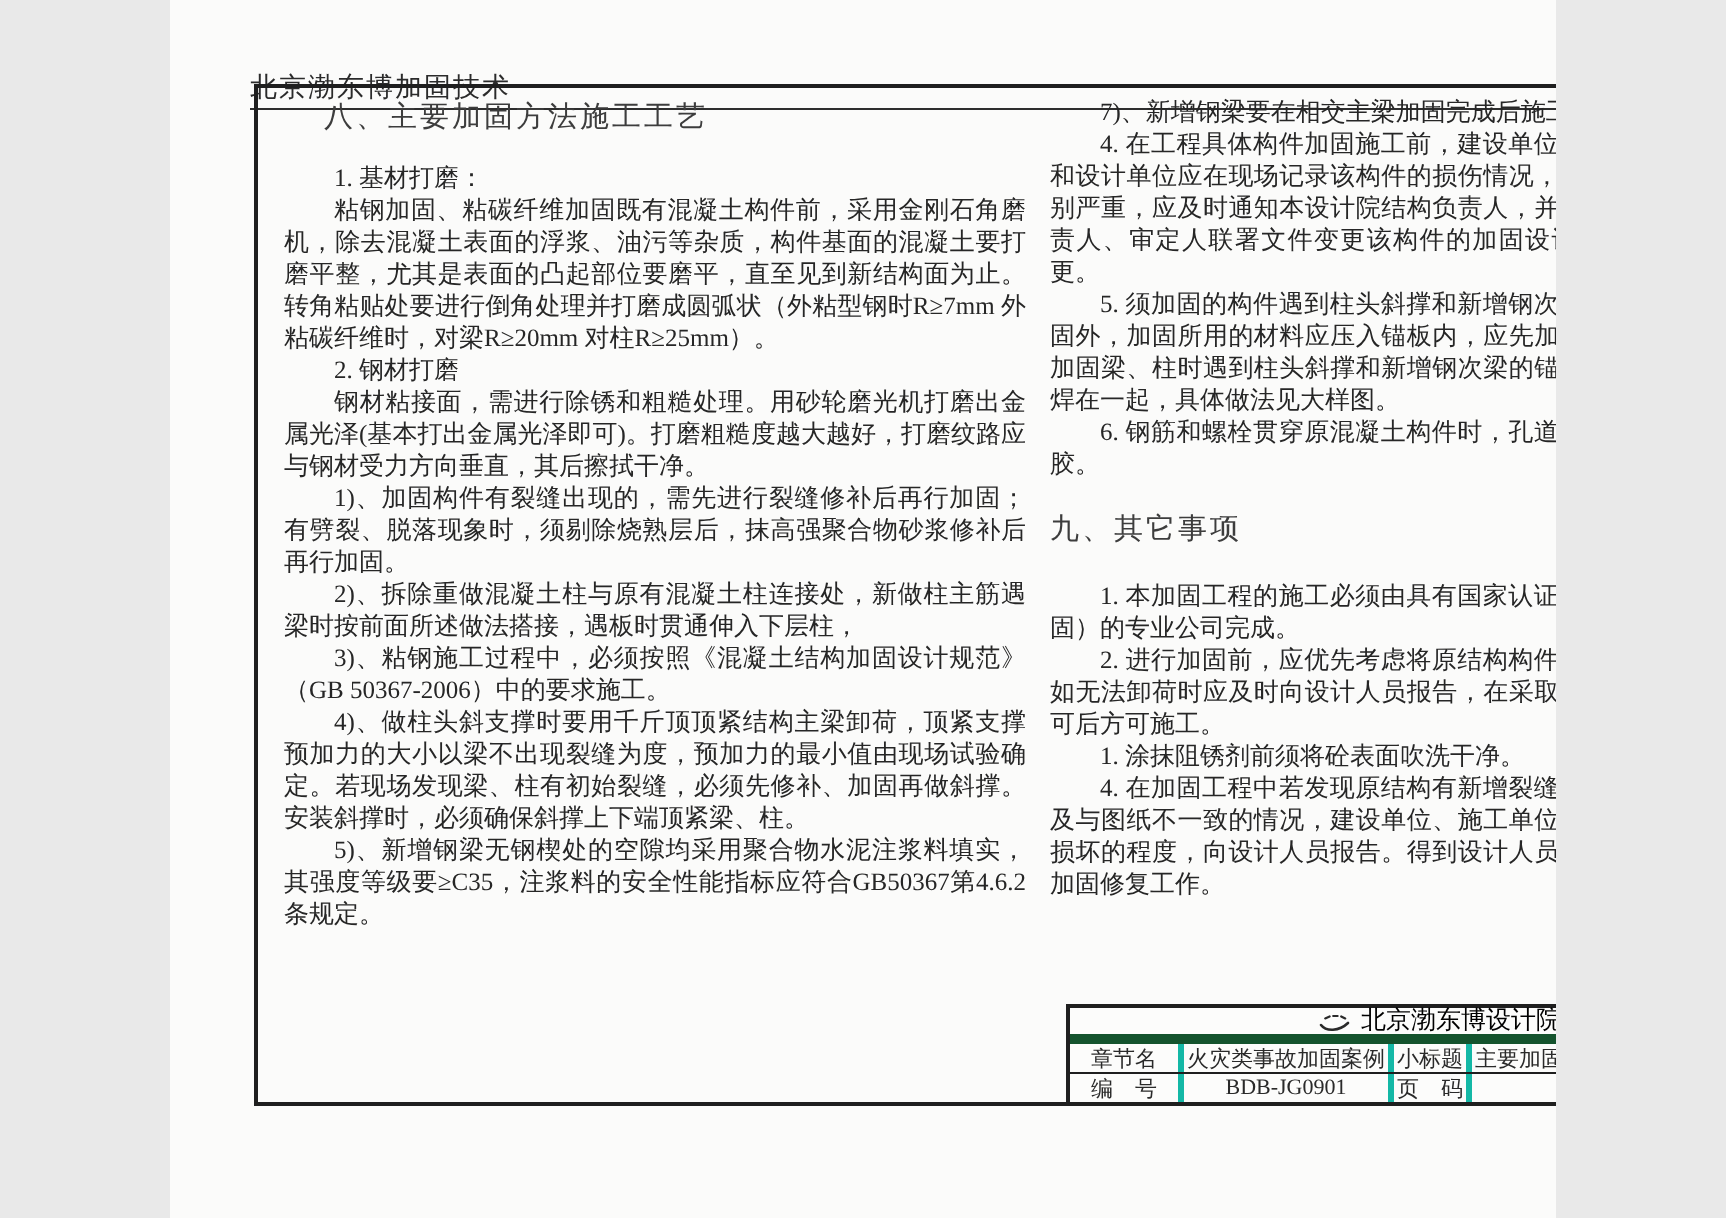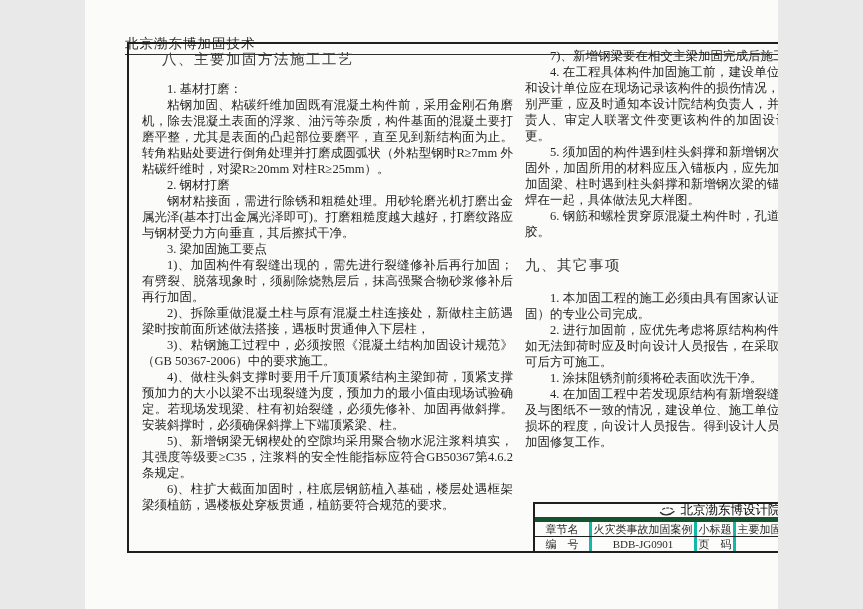--- a/index.html
+++ b/index.html
@@ -62,27 +62,25 @@
   <div class="header-rule"></div>
 
   <div class="frame">
 
     <div class="col col-left">
       <div class="section-heading">八、主要加固方法施工工艺</div>
       <p>1. 基材打磨：</p>
       <p>粘钢加固、粘碳纤维加固既有混凝土构件前，采用金刚石角磨机，除去混凝土表面的浮浆、油污等杂质，构件基面的混凝土要打磨平整，尤其是表面的凸起部位要磨平，直至见到新结构面为止。转角粘贴处要进行倒角处理并打磨成圆弧状（外粘型钢时R≥7mm 外粘碳纤维时，对梁R≥20mm  对柱R≥25mm）。</p>
       <p>2. 钢材打磨</p>
       <p>钢材粘接面，需进行除锈和粗糙处理。用砂轮磨光机打磨出金属光泽(基本打出金属光泽即可)。打磨粗糙度越大越好，打磨纹路应与钢材受力方向垂直，其后擦拭干净。</p>
-      <p>3. 梁加固施工要点</p>
       <p>1)、加固构件有裂缝出现的，需先进行裂缝修补后再行加固；有劈裂、脱落现象时，须剔除烧熟层后，抹高强聚合物砂浆修补后再行加固。</p>
       <p>2)、拆除重做混凝土柱与原有混凝土柱连接处，新做柱主筋遇梁时按前面所述做法搭接，遇板时贯通伸入下层柱，</p>
       <p>3)、粘钢施工过程中，必须按照《混凝土结构加固设计规范》（GB 50367-2006）中的要求施工。</p>
       <p>4)、做柱头斜支撑时要用千斤顶顶紧结构主梁卸荷，顶紧支撑预加力的大小以梁不出现裂缝为度，预加力的最小值由现场试验确定。若现场发现梁、柱有初始裂缝，必须先修补、加固再做斜撑。安装斜撑时，必须确保斜撑上下端顶紧梁、柱。</p>
       <p>5)、新增钢梁无钢楔处的空隙均采用聚合物水泥注浆料填实，其强度等级要≥C35，注浆料的安全性能指标应符合GB50367第4.6.2条规定。</p>
-      <p>6)、柱扩大截面加固时，柱底层钢筋植入基础，楼层处遇框架梁须植筋，遇楼板处穿板贯通，植筋要符合规范的要求。</p>
     </div>
 
     <div class="col col-right">
       <p>7)、新增钢梁要在相交主梁加固完成后施工、安装。</p>
       <p>4. 在工程具体构件加固施工前，建设单位、施工单位、监理单位和设计单位应在现场记录该构件的损伤情况，文件确定的构件损伤类别严重，应及时通知本设计院结构负责人，并由本院设计人、结构负责人、审定人联署文件变更该构件的加固设计图，其他人员无权变更。</p>
       <p>5. 须加固的构件遇到柱头斜撑和新增钢次梁的锚板时，除包钢加固外，加固所用的材料应压入锚板内，应先加固，再做锚板。外包钢加固梁、柱时遇到柱头斜撑和新增钢次梁的锚板时，锚板与角钢对接焊在一起，具体做法见大样图。</p>
       <p>6. 钢筋和螺栓贯穿原混凝土构件时，孔道内均应注满结构用锚固胶。</p>
       <div class="section-heading">九、其它事项</div>
       <p>1. 本加固工程的施工必须由具有国家认证相应施工资质（结构加固）的专业公司完成。</p>
       <p>2. 进行加固前，应优先考虑将原结构构件除其自重外进行卸荷，如无法卸荷时应及时向设计人员报告，在采取可靠措施并得到设计许可后方可施工。</p>

